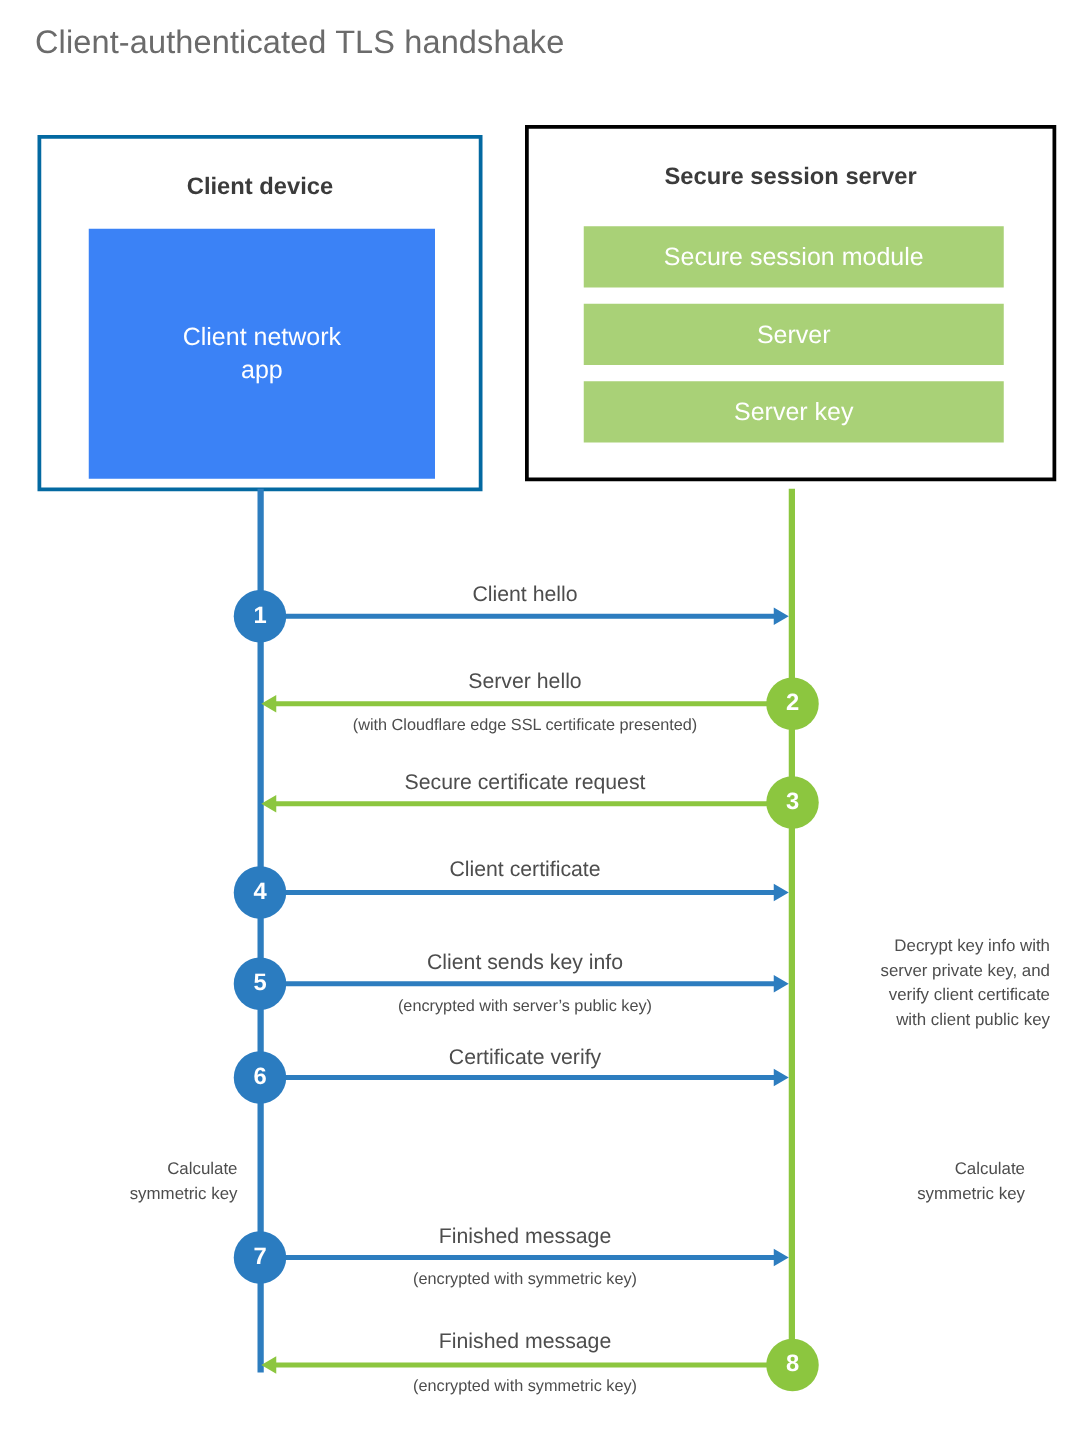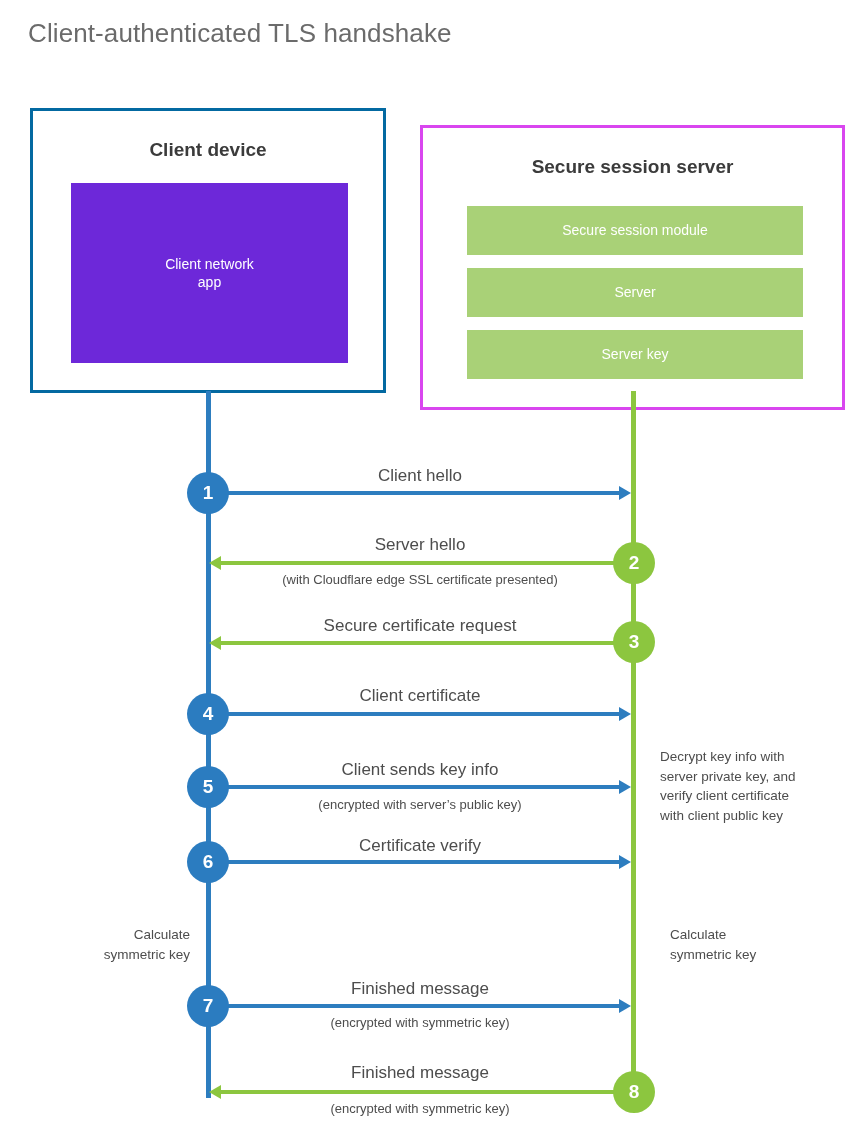--- a/index.html
+++ b/index.html
@@ -39,53 +39,53 @@
   }
   .client-box {
     left: 30px;
     top: 108px;
     width: 356px;
     height: 285px;
     border: 3px solid #0369a1;
   }
   .server-box {
     left: 420px;
-    top: 125px;
+    top: 100px;
     width: 425px;
     height: 285px;
-    border: 3px solid #d946ef;
+    border: 3px solid #000000;
   }
   .box-title {
     position: absolute;
     left: 0;
     right: 0;
     top: 28px;
     text-align: center;
     font-size: 19px;
     font-weight: bold;
     color: #3b3b3b;
   }
   .inner-rect {
     position: absolute;
     box-sizing: border-box;
     display: flex;
     align-items: center;
     justify-content: center;
     text-align: center;
     color: #ffffff;
-    font-size: 14px;
+    font-size: 20px;
     font-weight: 400;
     line-height: 1.3;
   }
   .client-app-rect {
     left: 38px;
     top: 72px;
     width: 277px;
-    height: 180px;
-    background: #6d28d9;
+    height: 200px;
+    background: #3b82f6;
   }
   .server-bar {
     left: 44px;
     width: 336px;
     height: 49px;
     background: #a9d177;
   }
   .server-bar-1 { top: 78px; }
   .server-bar-2 { top: 140px; }
   .server-bar-3 { top: 202px; }
@@ -168,21 +168,21 @@
   }
 
   
   .side-note {
     position: absolute;
     font-size: 13.5px;
     line-height: 1.45;
     color: #4d4d4d;
   }
   .note-right-align { text-align: right; }
-  .note-left-align { text-align: left; }
+  .note-left-align { text-align: right; }
 </style>
 </head>
 <body>
 
 <div id="canvas">
 
   <div class="page-title">Client-authenticated TLS handshake</div>
 
   <div class="node-box client-box">
     <div class="box-title">Client device</div>

